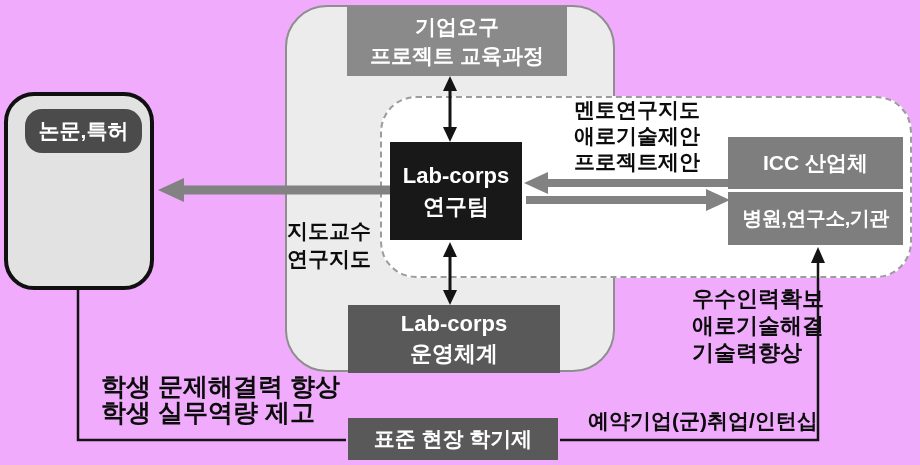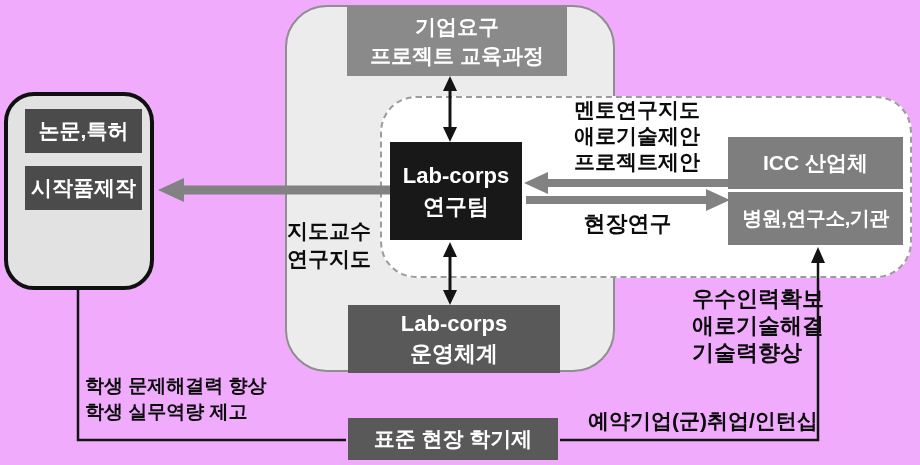--- a/index.html
+++ b/index.html
@@ -22,31 +22,31 @@
   .box-top{left:347px;top:6px;width:220px;height:70px;background:#8a8a8a;
     font-size:21px;line-height:29px;}
   .box-team{left:390px;top:142px;width:132px;height:98px;background:#181818;
     font-size:22px;line-height:31px;}
   .box-icc{left:728px;top:137px;width:175px;height:52px;background:#7e7e7e;font-size:21px;}
   .box-hospital{left:728px;top:192px;width:175px;height:53px;background:#7e7e7e;
     font-size:20px;letter-spacing:-0.5px;}
   .box-ops{left:348px;top:305px;width:212px;height:68px;background:#595959;
     font-size:22px;line-height:30px;}
   .box-standard{left:348px;top:418px;width:210px;height:42px;background:#595959;font-size:21px;}
-  .box-output{left:25px;width:117px;height:44px;background:#4b4b4b;font-size:21px;}
+  .box-output{left:25px;width:117px;height:44px;background:#4b4b4b;font-size:21px;border-radius:17px;}
   
   .label{white-space:pre-line;color:#0c0c0c;}
   .lbl-college{left:278px;top:100px;width:60px;text-align:center;font-size:21px;line-height:28px;}
   .lbl-credit{left:455px;top:103px;width:140px;font-size:21px;}
   .lbl-mentor{left:572px;top:97px;width:128px;text-align:right;font-size:21px;line-height:26px;}
   .lbl-field{left:570px;top:209px;width:115px;text-align:center;font-size:22px;}
   .lbl-advisor{left:283px;top:217px;width:92px;text-align:center;font-size:21px;line-height:28px;}
   .lbl-outcome{left:152px;top:196px;width:120px;text-align:center;font-size:21px;line-height:25px;}
   .lbl-talent{left:692px;top:285px;width:132px;text-align:left;font-size:22px;line-height:27px;}
-  .lbl-student{left:85px;top:373px;width:260px;text-align:left;font-size:19px;line-height:26px;}
+  .lbl-student{left:101px;top:373px;width:260px;text-align:left;font-size:25px;line-height:26px;}
   .lbl-employ{left:588px;top:407px;width:235px;font-size:21px;}
   .overlay{left:0;top:0;width:920px;height:465px;pointer-events:none;}
 </style>
 </head>
 <body>
 
 <div class="canvas">
 
   <div class="abs big-container"></div>
   <div class="abs dashed-box"></div>
@@ -69,29 +69,25 @@
 애로기술제안
 프로젝트제안</div>
 
   <div class="abs box box-hospital">
     <span>병원,연구소,기관</span>
   </div>
   <div class="abs box box-icc">
     <span>ICC 산업체</span>
   </div>
 
-  <div class="abs label lbl-field">현장연구</div>
 
 
   <div class="abs left-container"></div>
   <div class="abs box box-output" style="top:109px">
     <span>논문,특허</span>
-  </div>
-  <div class="abs box box-output" style="top:166px">
-    <span>시작품제작</span>
   </div>
 
   <div class="abs box box-ops">
     <span>Lab-corps
 운영체계</span>
   </div>
 
   <div class="abs label lbl-talent">우수인력확보
 애로기술해결
 기술력향상</div>

